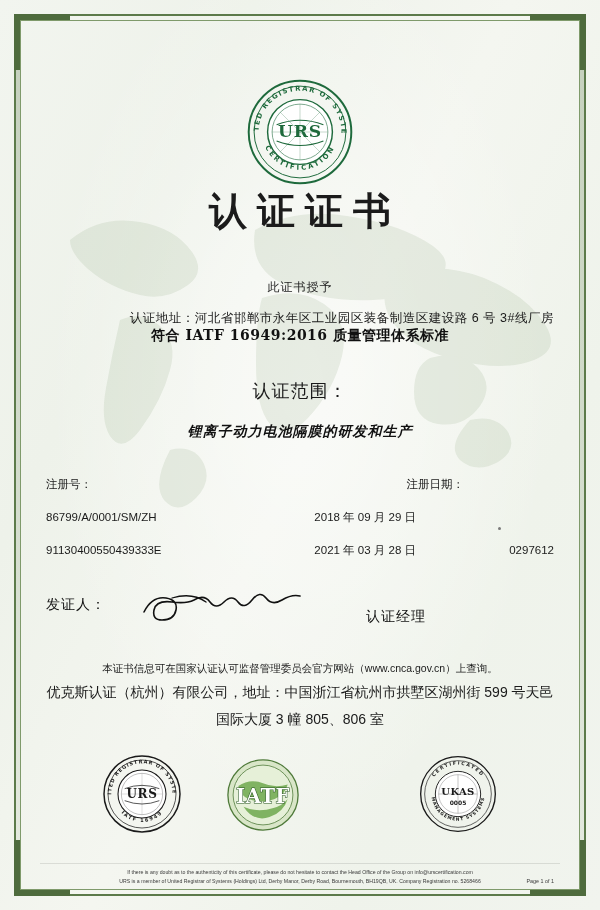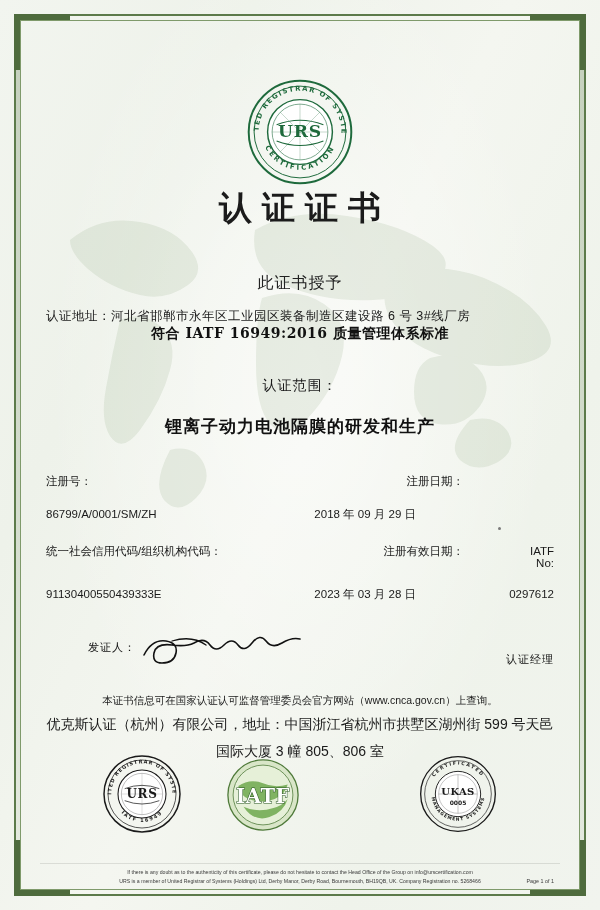--- a/index.html
+++ b/index.html
@@ -81,79 +81,80 @@
   .content {
     position: absolute;
     left: 46px;
     right: 46px;
     top: 186px;
   }
 
   .cert-title {
     text-align: center;
     font-family: "DejaVu Serif", "Liberation Serif", serif;
-    font-size: 33px;
+    font-size: 38px;
     font-weight: bold;
     letter-spacing: 10px;
     color: #1b1b1b;
     margin: 0 0 0 0;
     text-indent: 10px;
   }
 
   .awarded-to {
     text-align: center;
-    font-size: 16px;
+    font-size: 12px;
     color: #222;
     margin-top: 42px;
     letter-spacing: 1px;
   }
 
   .org-name {
     text-align: center;
     font-family: "DejaVu Serif", "Liberation Serif", serif;
     font-size: 17px;
     font-weight: bold;
     color: #111;
     margin-top: 26px;
     letter-spacing: 1px;
   }
 
   .address-line {
-    text-align: left;
+    text-align: right;
     font-size: 12.5px;
     color: #1a1a1a;
     margin-top: 14px;
     letter-spacing: 0.5px;
   }
 
   .standard-line {
     text-align: center;
     font-size: 14px;
     font-weight: bold;
     color: #111;
     letter-spacing: 0.5px;
     font-family: "DejaVu Serif", "Liberation Serif", serif;
   }
 
   .scope-label {
     text-align: center;
-    font-size: 14px;
+    font-size: 18px;
     color: #1a1a1a;
     margin-top: 34px;
     letter-spacing: 1px;
   }
 
   .scope-value {
     text-align: center;
     font-family: "DejaVu Serif", "Liberation Serif", serif;
-    font-size: 17px;
+    font-size: 14px;
     font-weight: bold;
     color: #111;
     margin-top: 20px;
     letter-spacing: 1px;
+    font-style: italic;
   }
 
   .meta {
     margin-top: 36px;
     font-size: 11.5px;
     color: #1a1a1a;
   }
   .meta-row {
     display: flex;
     align-items: baseline;
@@ -162,34 +163,33 @@
   .meta-row.labels { margin-top: 22px; gap: 48px; }
   .c1 { width: 180px; flex: 0 0 180px; }
   .c2 { width: 190px; flex: 0 0 190px; text-align: right; }
   .c3 { flex: 1 1 auto; text-align: right; }
   .meta-row.labels .c3 { text-align: right; }
 
   .signature-block {
     margin-top: 26px;
     display: flex;
     align-items: center;
-    font-size: 11px;
+    font-size: 14px;
     color: #111;
-    text-align: right;
   }
   .sig-label { flex: 0 0 90px; letter-spacing: 1px; }
   .sig-mark {
     flex: 0 0 230px;
     height: 34px;
     position: relative;
   }
   .sig-role { flex: 1 1 auto; letter-spacing: 1px; margin-top: 24px; }
 
   .footnote {
-    margin-top: 24px;
+    margin-top: 33px;
     text-align: center;
     font-size: 10.5px;
     color: #1a1a1a;
     line-height: 1.9;
   }
   .footnote .ln2 { font-size: 14px; }
 
   
   .bottom-logos {
     position: absolute;
@@ -302,28 +302,23 @@
       <div class="meta-row labels">
         <div class="c1">注册号：</div>
         <div class="c2">注册日期：</div>
         <div class="c3"></div>
       </div>
       <div class="meta-row">
         <div class="c1">86799/A/0001/SM/ZH</div>
         <div class="c2">2018 年 09 月 29 日</div>
         <div class="c3"></div>
       </div>
-      <div class="meta-row labels">
-        <div class="c1">统一社会信用代码/组织机构代码：</div>
-        <div class="c2">注册有效日期：</div>
-        <div class="c3">IATF No:</div>
-      </div>
       <div class="meta-row">
         <div class="c1">91130400550439333E</div>
-        <div class="c2">2023 年 03 月 28 日</div>
+        <div class="c2">2021 年 03 月 28 日</div>
         <div class="c3">0297612</div>
       </div>
     </div>
 
     <div class="signature-block">
       <div class="sig-label">发证人：</div>
       <div class="sig-mark">
         <svg viewBox="0 0 230 34" width="230" height="34" xmlns="http://www.w3.org/2000/svg">
           <path d="M8 24 q8 -16 22 -14 q12 2 10 12 q-2 10 -14 10 q-10 0 -8 -10 q2 -10 18 -8 q14 2 22 -2 q10 -6 16 2 q6 8 14 0 q8 -8 14 0 q6 8 14 -2 q8 -10 14 -2 q6 8 16 2 q10 -6 18 -4" fill="none" stroke="#111" stroke-width="1.6" stroke-linecap="round"></path>
           <path d="M36 10 q20 -6 34 4" fill="none" stroke="#111" stroke-width="1.3" stroke-linecap="round"></path>

